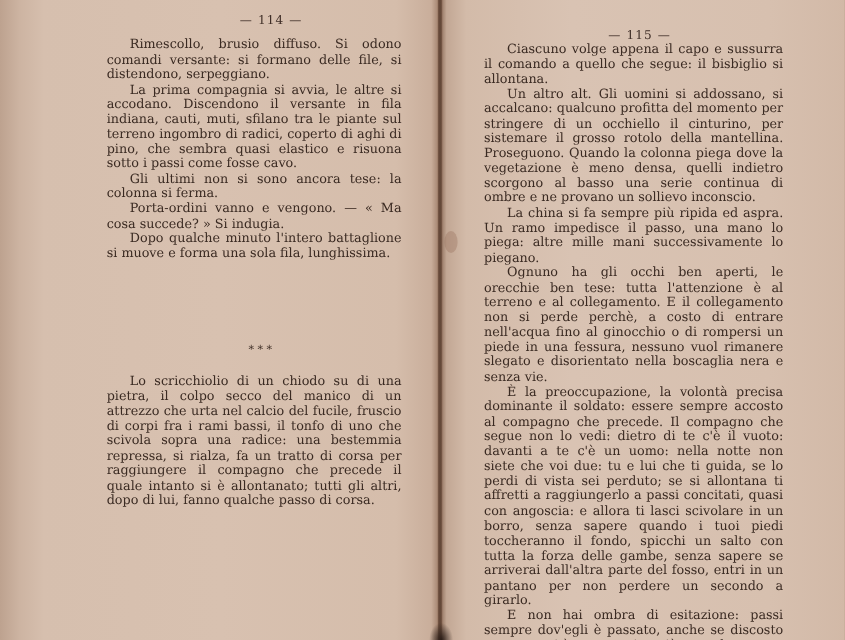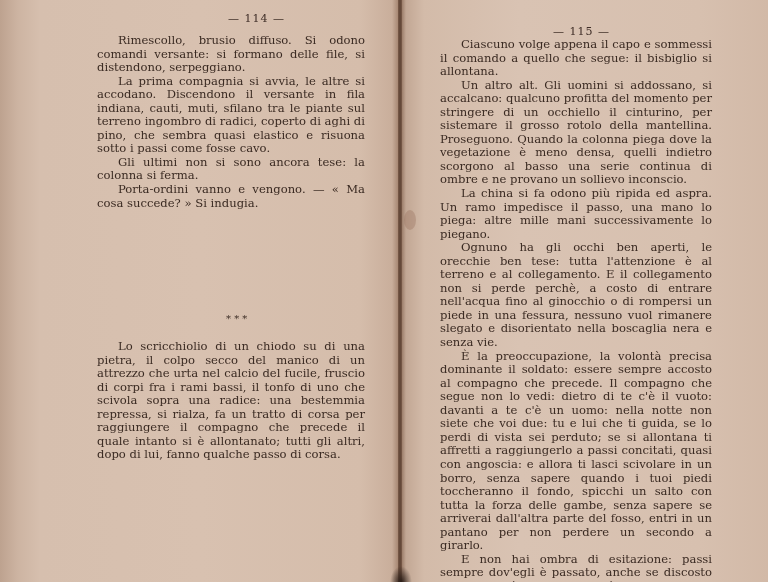--- a/index.html
+++ b/index.html
@@ -52,21 +52,21 @@
       height: 20px;
       border-radius: 50%;
       background: rgba(150, 110, 90, 0.35);
     }
     .folio {
       position: absolute;
       font-size: 11px;
       color: #3e2d26;
       letter-spacing: 1px;
     }
-    .folio-left { left: 218px; top: 12px; margin-left: 10px; }
+    .folio-left { left: 218px; top: 12px; }
     .folio-right { left: 553px; top: 25px; }
     .text-block {
       position: absolute;
       color: #3a2a22;
       font-size: 11.6px;
       line-height: 13.55px;
       text-align: justify;
       hyphens: manual;
     }
     .text-left-top { left: 97px; top: 34px; width: 268px; }
@@ -97,35 +97,36 @@
 <div class="spread">
 
   <div class="page page-left">
     <div class="folio folio-left">— 114 —</div>
 
     <div class="text-block text-left-top">
       <p class="para">Rimescollo, brusio diffuso. Si odono comandi versante: si formano delle file, si distendono, serpeggiano.</p>
       <p class="para">La prima compagnia si avvia, le altre si accodano. Discendono il versante in fila indiana, cauti, muti, sfilano tra le piante sul terreno ingombro di radici, coperto di aghi di pino, che sembra quasi elastico e risuona sotto i passi come fosse cavo.</p>
       <p class="para">Gli ultimi non si sono ancora tese: la colonna si ferma.</p>
       <p class="para">Porta-ordini vanno e vengono. — « Ma cosa succede? » Si indugia.</p>
+      <p class="para">Dopo qualche minuto l'intero battaglione si muove e forma una sola fila, lunghissima.</p>
     </div>
 
     <div class="asterism">* * *</div>
 
     <div class="text-block text-left-bottom">
       <p class="para">Lo scricchiolio di un chiodo su di una pietra, il colpo secco del manico di un attrezzo che urta nel calcio del fucile, fruscio di corpi fra i rami bassi, il tonfo di uno che scivola sopra una radice: una bestemmia repressa, si rialza, fa un tratto di corsa per raggiungere il compagno che precede il quale intanto si è allontanato; tutti gli altri, dopo di lui, fanno qualche passo di corsa.</p>
     </div>
   </div>
 
   <div class="page page-right">
     <div class="folio folio-right" style="left:153px;">— 115 —</div>
     <div class="text-block" style="left:40px; top:38px; width:272px;">
-      <p class="para">Ciascuno volge appena il capo e sommessi il comando a quello che segue: il bisbiglio si allontana.</p>
+      <p class="para">Ciascuno volge appena il capo e sussurra il comando a quello che segue: il bisbiglio si allontana.</p>
       <p class="para">Un altro alt. Gli uomini si addossano, si accalcano: qualcuno profitta del momento per stringere di un occhiello il cinturino, per sistemare il grosso rotolo della mantellina. Proseguono. Quando la colonna piega dove la vegetazione è meno densa, quelli indietro scorgono al basso una serie continua di ombre e ne provano un sollievo inconscio.</p>
-      <p class="para">La china si fa odono più ripida ed aspra. Un ramo impedisce il passo, una mano lo piega: altre mille mani successivamente lo piegano.</p>
+      <p class="para">La china si fa sempre più ripida ed aspra. Un ramo impedisce il passo, una mano lo piega: altre mille mani successivamente lo piegano.</p>
       <p class="para">Ognuno ha gli occhi ben aperti, le orecchie ben tese: tutta l'attenzione è al terreno e al collegamento. E il collegamento non si perde perchè, a costo di entrare nell'acqua fino al ginocchio o di rompersi un piede in una fessura, nessuno vuol rimanere slegato e disorientato nella boscaglia nera e senza vie.</p>
       <p class="para">È la preoccupazione, la volontà precisa dominante il soldato: essere sempre accosto al compagno che precede. Il compagno che segue non lo vedi: dietro di te c'è il vuoto: davanti a te c'è un uomo: nella notte non siete che voi due: tu e lui che ti guida, se lo perdi di vista sei perduto; se si allontana ti affretti a raggiungerlo a passi concitati, quasi con angoscia: e allora ti lasci scivolare in un borro, senza sapere quando i tuoi piedi toccheranno il fondo, spicchi un salto con tutta la forza delle gambe, senza sapere se arriverai dall'altra parte del fosso, entri in un pantano per non perdere un secondo a girarlo.</p>
       <p class="para">E non hai ombra di esitazione: passi sempre dov'egli è passato, anche se discosto un metro vi è un cammino più agevole.</p>
     </div>
   </div>
 
   <div class="gutter"></div>
   <div class="stain"></div>
   <div class="spine-shadow-bottom"></div>
 </div>

